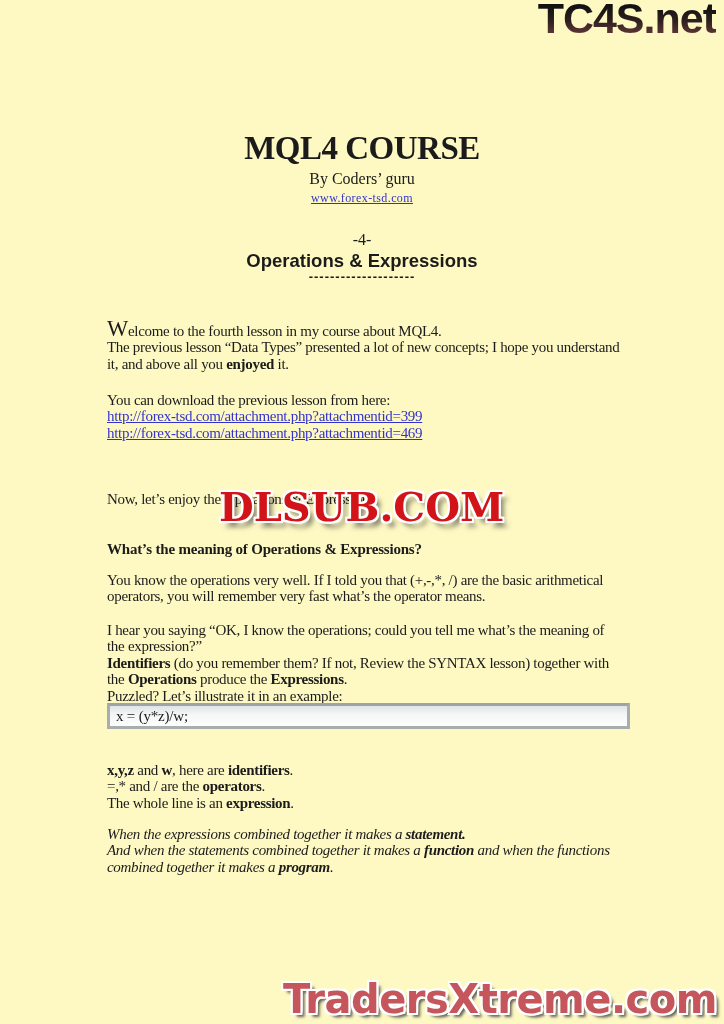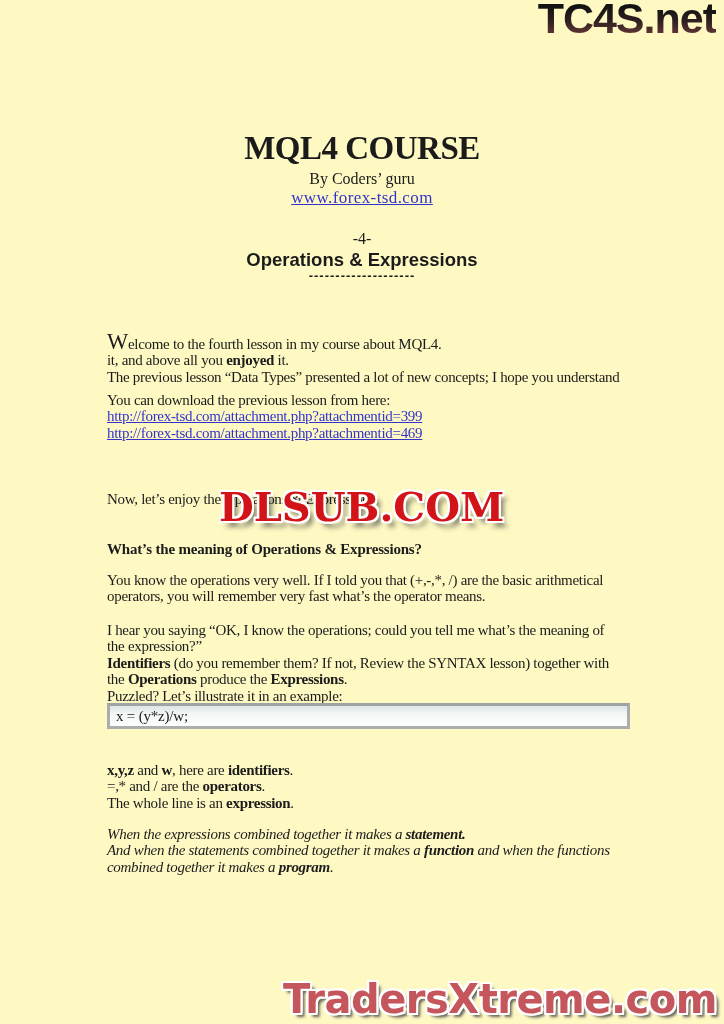--- a/index.html
+++ b/index.html
@@ -18,38 +18,38 @@
     .tc4s{
       background:linear-gradient(180deg,#121212 25%,#2e2020 55%,#5d3434 80%,#7c4545 100%);
       -webkit-background-clip:text;background-clip:text;color:transparent;
     }
   }
 
   
   .title-block{position:absolute;top:131px;left:0;width:100%;text-align:center;}
   .course-title{margin:0;font-size:33px;line-height:35px;font-weight:bold;letter-spacing:-0.5px;}
   .byline{font-size:16px;line-height:19px;margin-top:3px;}
-  .site-link{display:inline-block;font-size:17px;line-height:19px;letter-spacing:0.4px;
+  .site-link{display:inline-block;font-size:12px;line-height:19px;letter-spacing:0.4px;
     color:#3333cc;text-decoration:underline;cursor:pointer;}
   .lesson-number{margin-top:23px;font-size:16px;line-height:17px;}
   .lesson-title{font-family:"Liberation Sans","DejaVu Sans",sans-serif;font-weight:bold;
     font-size:18.5px;line-height:22px;margin-top:2px;}
   .divider{font-family:"Liberation Sans","DejaVu Sans",sans-serif;font-weight:bold;
     font-size:13px;line-height:10px;letter-spacing:1px;}
 
   
   .para{position:absolute;left:107px;width:524px;font-size:15px;line-height:16.4px;
     letter-spacing:-0.3px;}
   .line{display:block;white-space:nowrap;}
   .para b{font-weight:bold;}
   .it{font-style:italic;}
   .dropcap{font-size:22.5px;line-height:16.4px;}
   a.doc-link{color:#3333cc;text-decoration:underline;cursor:pointer;}
 
-  .p-intro{top:319px;}
+  .p-intro{top:306px;}
   .p-download{top:377px;}
   .p-now{top:476px;}
   .p-heading{top:526px;font-weight:bold;letter-spacing:-0.2px;}
   .p-d{top:557px;}
   .p-e{top:607px;}
   .p-f{top:747px;}
   .p-g{top:811px;font-style:italic;}
   .p-g b{font-style:italic;text-align:right;}
 
   
@@ -99,22 +99,22 @@
     <div>
       <a class="site-link" href="#">www.forex-tsd.com</a>
     </div>
     <div class="lesson-number">-4-</div>
     <div class="lesson-title">Operations &amp; Expressions</div>
     <div class="divider">--------------------</div>
   </header>
 
   <p class="para p-intro">
     <span class="line"><span class="dropcap">W</span><span>elcome to the fourth lesson in my course about MQL4.</span></span>
+    <span class="line">The previous lesson “Data Types” presented a lot of new concepts; I hope you understand</span>
     <span class="line"><span>it, and above all you </span><b>enjoyed</b><span> it.</span></span>
-    <span class="line">The previous lesson “Data Types” presented a lot of new concepts; I hope you understand</span>
   </p>
 
   <p class="para p-download">
     <span class="line">You can download the previous lesson from here:</span>
     <span class="line"><a class="doc-link" href="#">http://forex-tsd.com/attachment.php?attachmentid=399</a></span>
     <span class="line"><a class="doc-link" href="#">http://forex-tsd.com/attachment.php?attachmentid=469</a></span>
   </p>
 
   <p class="para p-now">
     <span class="line">Now, let’s enjoy the Operations &amp; Expressions.</span>

